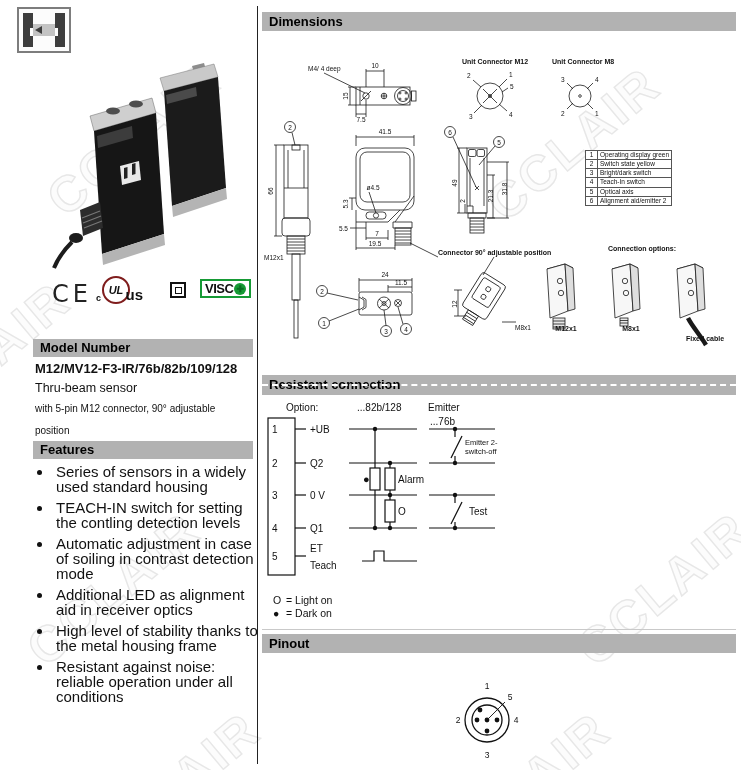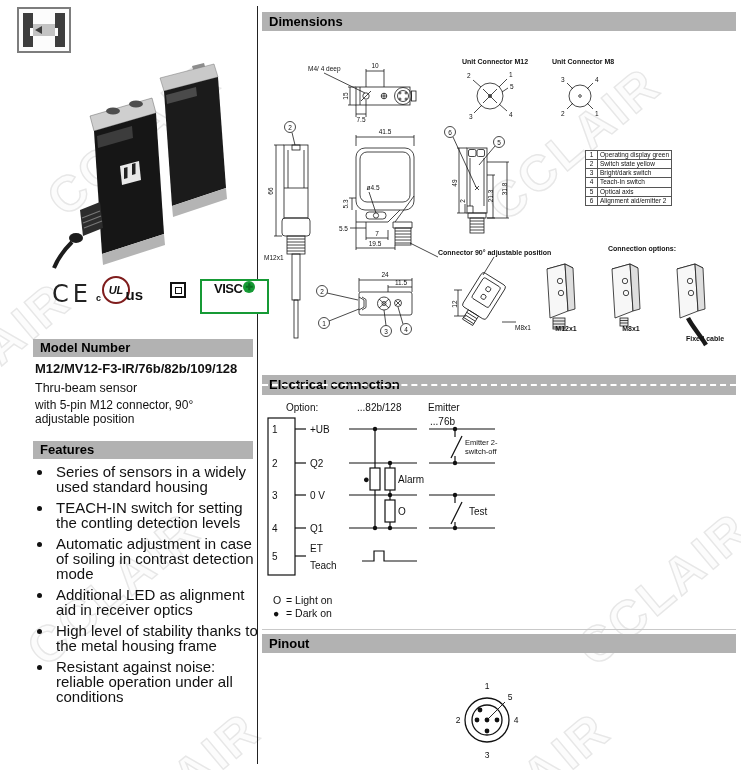--- a/index.html
+++ b/index.html
@@ -32,32 +32,32 @@
   .ce{position:absolute;left:2px;top:2px;font-size:24px;letter-spacing:4px;color:#222;
       font-family:"DejaVu Sans",sans-serif}
   .ulmark{position:absolute;left:52px;top:-2px;width:28px;height:28px;border:2px solid #7f1d1d;
           border-radius:50%;box-sizing:border-box;text-align:center}
   .ulmark .ul{font-size:11px;font-weight:bold;font-style:italic;line-height:24px}
   .ulmark .c{position:absolute;left:-8px;bottom:-1px;font-size:9px;font-weight:bold}
   .ulmark .us{position:absolute;right:-15px;bottom:-1px;font-size:15px;font-weight:bold}
   .sqsq{position:absolute;left:120px;top:4px;width:16px;height:16px;border:2px solid #111;
         box-sizing:border-box;display:flex;align-items:center;justify-content:center}
   .sqsq-inner{width:7px;height:7px;border:1.6px solid #111;box-sizing:border-box}
-  .visco{position:absolute;left:150px;top:1px;height:35px;border:2px solid #169a35;
-         display:flex;align-items:flex-start;padding:0 12px;box-sizing:border-box;background:#fff}
+  .visco{position:absolute;left:150px;top:1px;height:19px;border:2px solid #169a35;
+         display:flex;align-items:center;padding:0 3px;box-sizing:border-box;background:#fff}
   .visco .vtxt{font-size:13px;font-weight:800;letter-spacing:-0.5px}
   .visco-dot{display:inline-block;width:12px;height:12px;border-radius:50%;background:#169a35;
              margin-left:1px;position:relative}
   .visco-dot span{position:absolute;left:0;top:0;width:12px;height:12px;color:#0a6e21;
                   font-size:9px;line-height:12px;text-align:center;font-weight:bold}
 
   
   .model-code{position:absolute;left:35px;top:361px;font-size:13px;font-weight:bold;z-index:2}
   .model-type{position:absolute;left:35px;top:381px;font-size:12.5px;z-index:2}
-  .model-desc{position:absolute;left:35px;top:398px;width:214px;font-size:12px;line-height:14px;z-index:2}
+  .model-desc{position:absolute;left:35px;top:398px;width:214px;font-size:10px;line-height:22px;z-index:2}
   .features{position:absolute;left:36px;top:464px;width:210px;margin:0;padding:0 0 0 17px;
             font-size:15px;line-height:15px;z-index:2}
   .features li{margin-bottom:6px;padding-left:3px}
 
   
   .legend{position:absolute;left:585px;top:150px;border-collapse:collapse;z-index:2;
           font-size:6.5px;line-height:1.25;background:#fff}
   .legend td{border:1px solid #555;padding:0 2px;white-space:nowrap}
   .legend td.n{text-align:center;width:7px}
 
@@ -426,21 +426,21 @@
           <td class="n">5</td>
           <td>Optical axis</td>
         </tr>
     <tr>
           <td class="n">6</td>
           <td>Alignment aid/emitter 2</td>
         </tr>
   </tbody>
     </table>
 
-  <div class="bar" style="left:262px;top:375px;width:467px;height:20px;line-height:20px">Electrical connection</div>
+  <div class="bar" style="left:262px;top:375px;width:467px;height:20px;line-height:20px">Resistant connection</div>
   <div class="elec-dash"></div>
 
   <svg class="circuit" style="left:262px;top:398px" width="330" height="230" viewBox="0 0 330 230">
     <text x="24" y="13">Option:</text>
     <text x="95" y="13">...82b/128</text>
     <text x="166" y="13">Emitter</text>
     <text x="168" y="27">...76b</text>
 
     <rect x="6" y="20" width="27" height="157"></rect>
     <text x="10" y="35">1</text>

